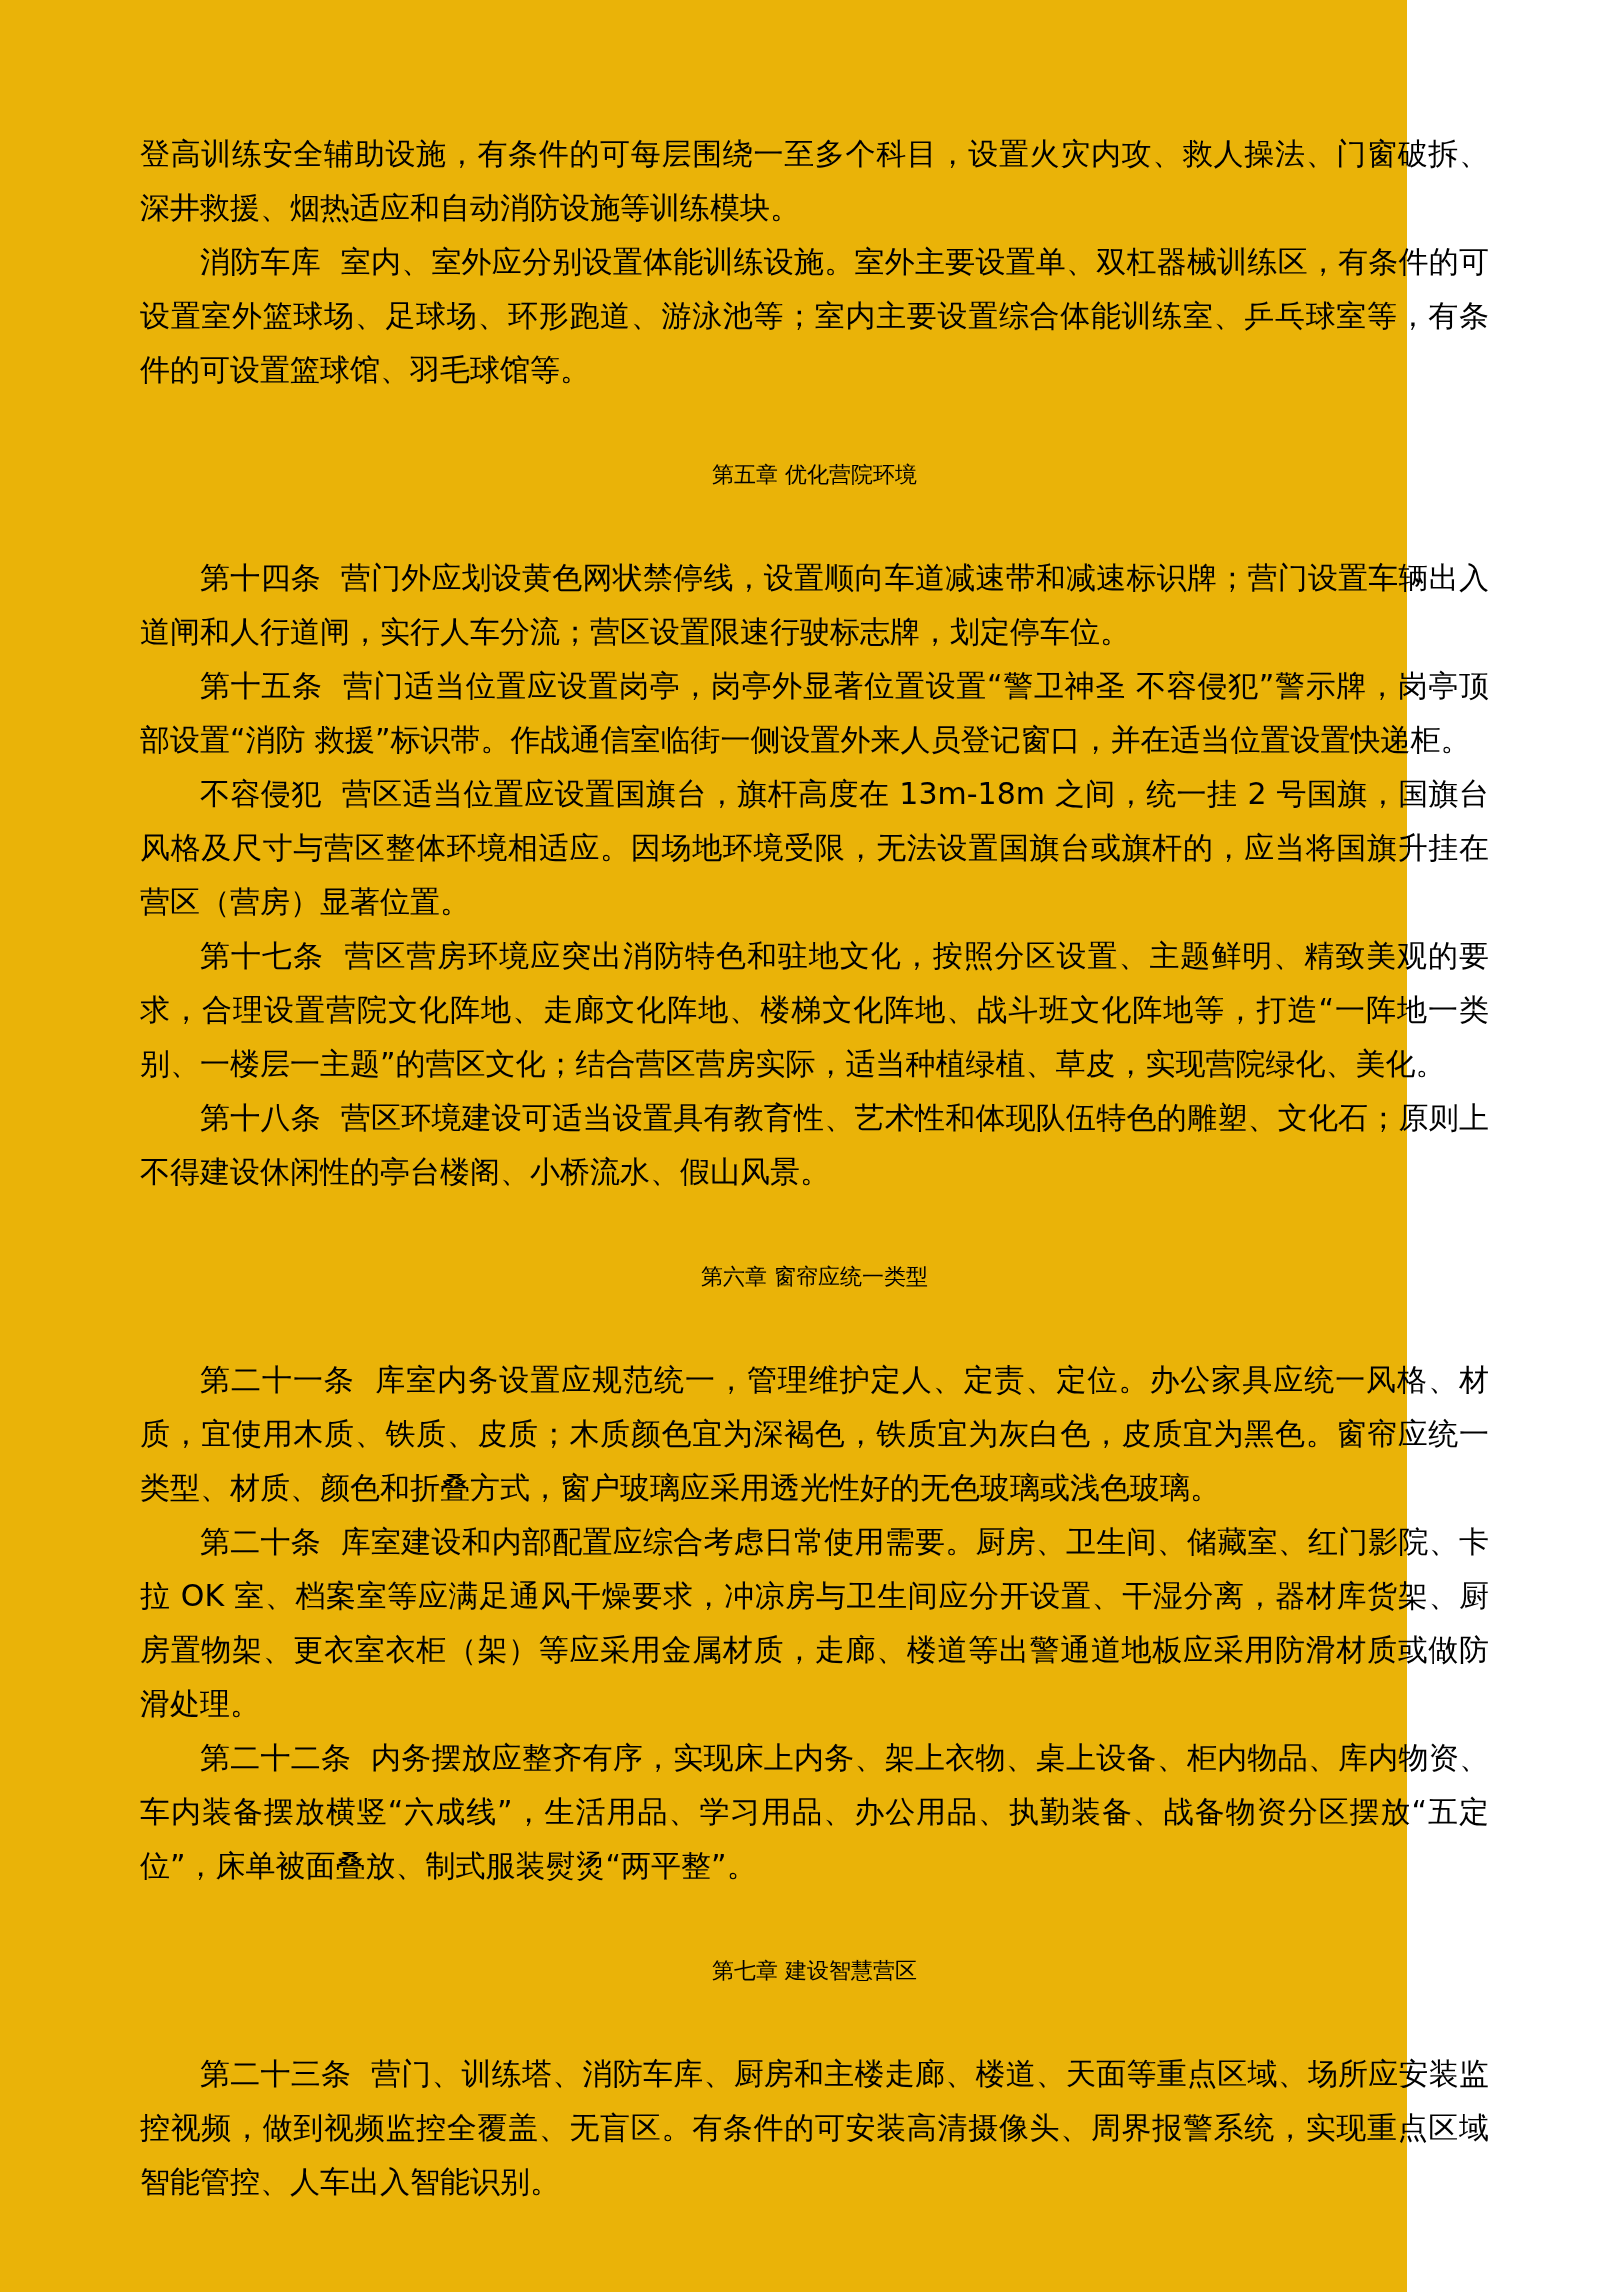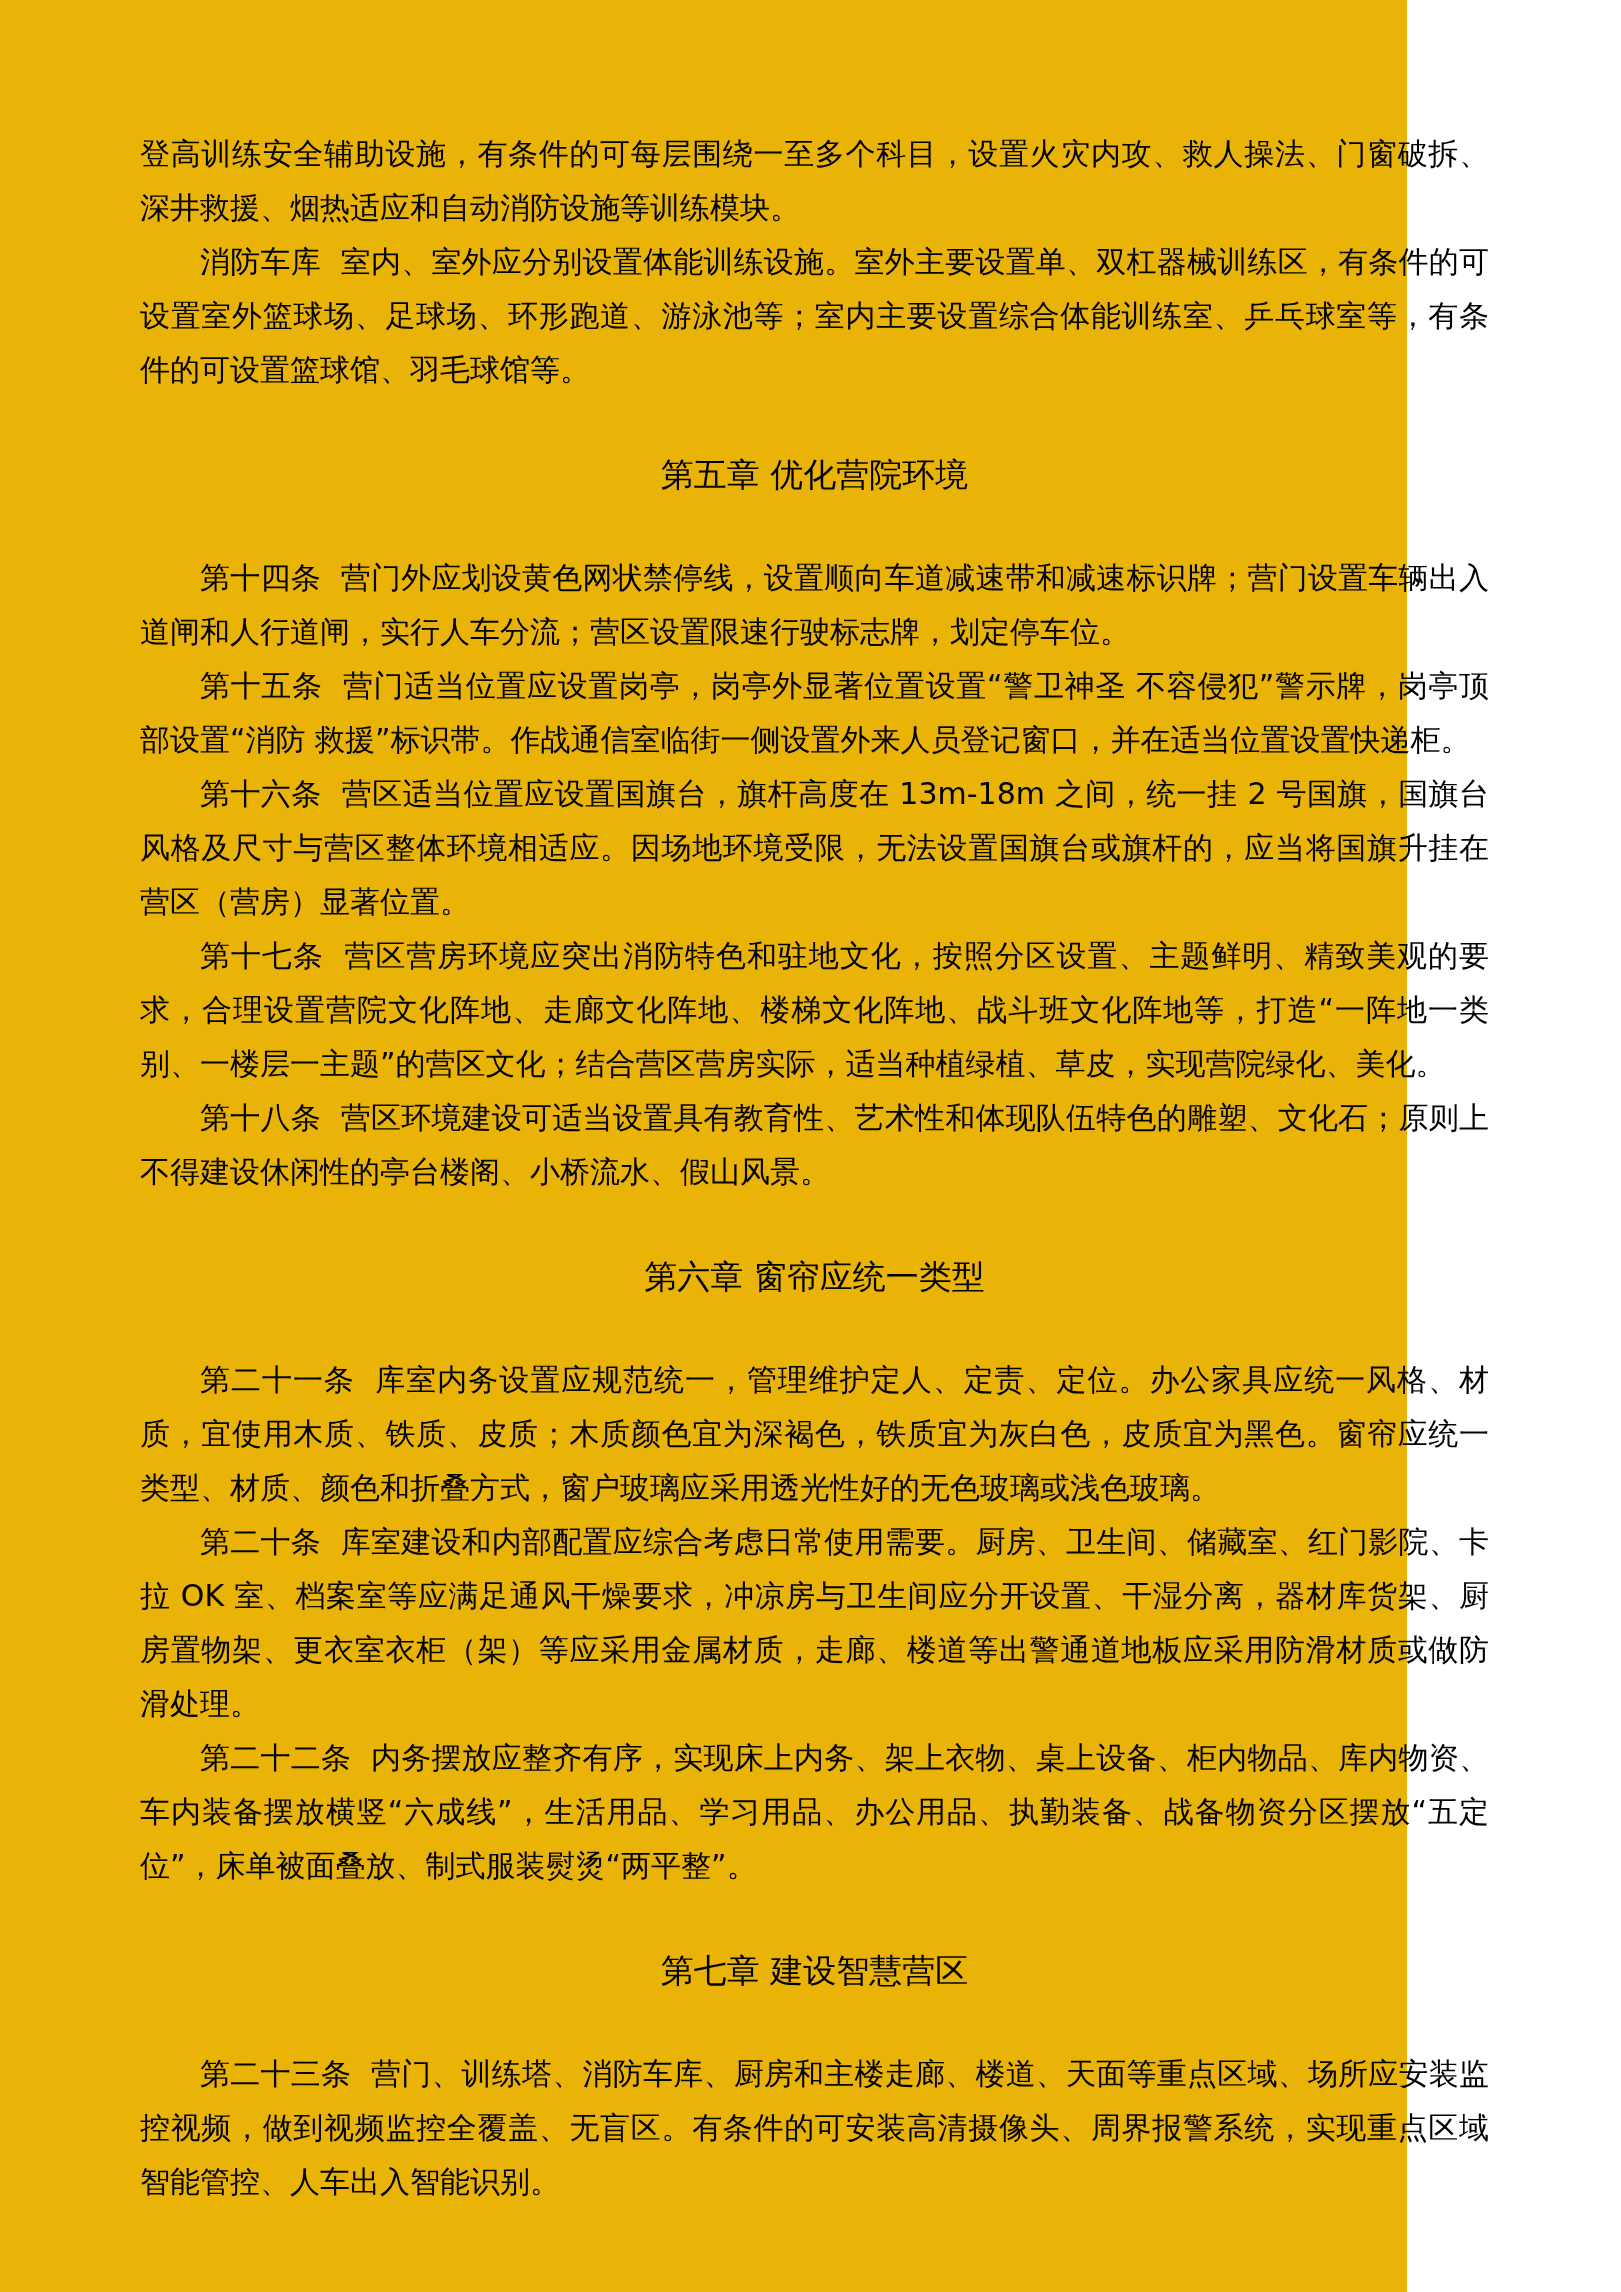--- a/index.html
+++ b/index.html
@@ -42,21 +42,21 @@
 
   
   p.article {
     margin: 0;
     text-indent: 60px;
   }
 
   
   h2.chapter {
     margin: 0;
-    font-size: 33px;
+    font-size: 22px;
     font-weight: normal;
     line-height: 54px;
     text-align: center;
     text-indent: 0;
   }
 
   .chapter-gap-before { padding-top: 51px; }
   .chapter-gap-after  { padding-bottom: 49px; }
 
   
@@ -74,21 +74,21 @@
     <p class="article"><span class="art-num">消防车库</span><span class="art-sep"></span><span>室内、室外应分别设置体能训练设施。室外主要设置单、双杠器械训练区，有条件的可设置室外篮球场、足球场、环形跑道、游泳池等；室内主要设置综合体能训练室、乒乓球室等，有条件的可设置篮球馆、羽毛球馆等。</span></p>
 
     <div class="chapter-gap-before"></div>
     <h2 class="chapter">第五章  优化营院环境</h2>
     <div class="chapter-gap-after"></div>
 
     <p class="article"><span class="art-num">第十四条</span><span class="art-sep"></span><span>营门外应划设黄色网状禁停线，设置顺向车道减速带和减速标识牌；营门设置车辆出入道闸和人行道闸，实行人车分流；营区设置限速行驶标志牌，划定停车位。</span></p>
 
     <p class="article"><span class="art-num">第十五条</span><span class="art-sep"></span><span>营门适当位置应设置岗亭，岗亭外显著位置设置“警卫神圣 不容侵犯”警示牌，岗亭顶部设置“消防 救援”标识带。作战通信室临街一侧设置外来人员登记窗口，并在适当位置设置快递柜。</span></p>
 
-    <p class="article"><span class="art-num">第十六条</span><span class="art-sep"></span><span>营区适当位置应设置国旗台，旗杆高度在 13m-18m 之间，统一挂 2 号国旗，国旗台风格及尺寸与营区整体环境相适应。因场地环境受限，无法设置国旗台或旗杆的，应当将国旗升挂在营区（营房）显著位置。</span></p>
+    <p class="article"><span class="art-num">不容侵犯</span><span class="art-sep"></span><span>营区适当位置应设置国旗台，旗杆高度在 13m-18m 之间，统一挂 2 号国旗，国旗台风格及尺寸与营区整体环境相适应。因场地环境受限，无法设置国旗台或旗杆的，应当将国旗升挂在营区（营房）显著位置。</span></p>
 
     <p class="article"><span class="art-num">第十七条</span><span class="art-sep"></span><span>营区营房环境应突出消防特色和驻地文化，按照分区设置、主题鲜明、精致美观的要求，合理设置营院文化阵地、走廊文化阵地、楼梯文化阵地、战斗班文化阵地等，打造“一阵地一类别、一楼层一主题”的营区文化；结合营区营房实际，适当种植绿植、草皮，实现营院绿化、美化。</span></p>
 
     <p class="article"><span class="art-num">第十八条</span><span class="art-sep"></span><span>营区环境建设可适当设置具有教育性、艺术性和体现队伍特色的雕塑、文化石；原则上不得建设休闲性的亭台楼阁、小桥流水、假山风景。</span></p>
 
     <div class="chapter-gap-before"></div>
     <h2 class="chapter">第六章  窗帘应统一类型</h2>
     <div class="chapter-gap-after"></div>
 
 

